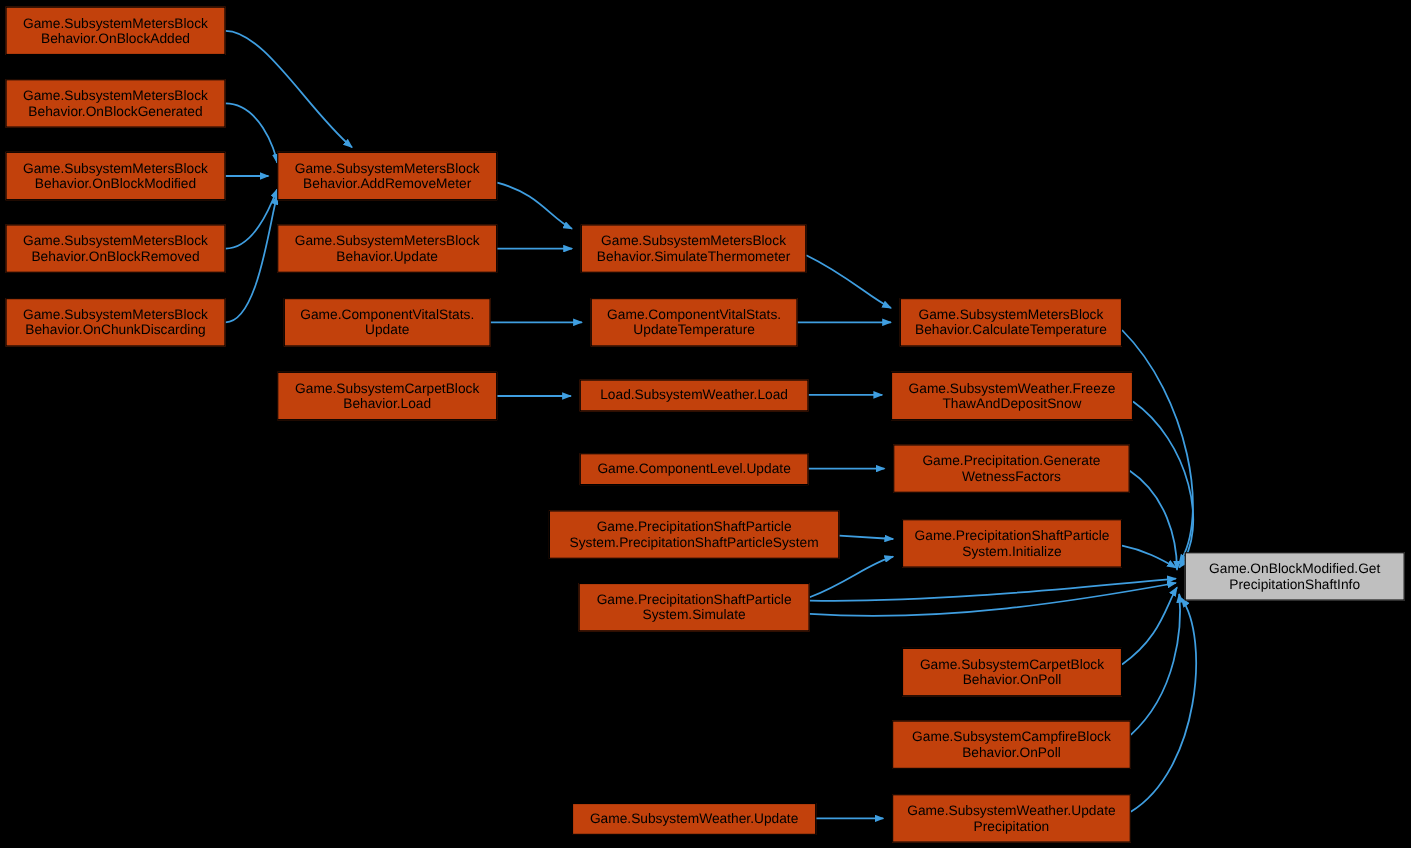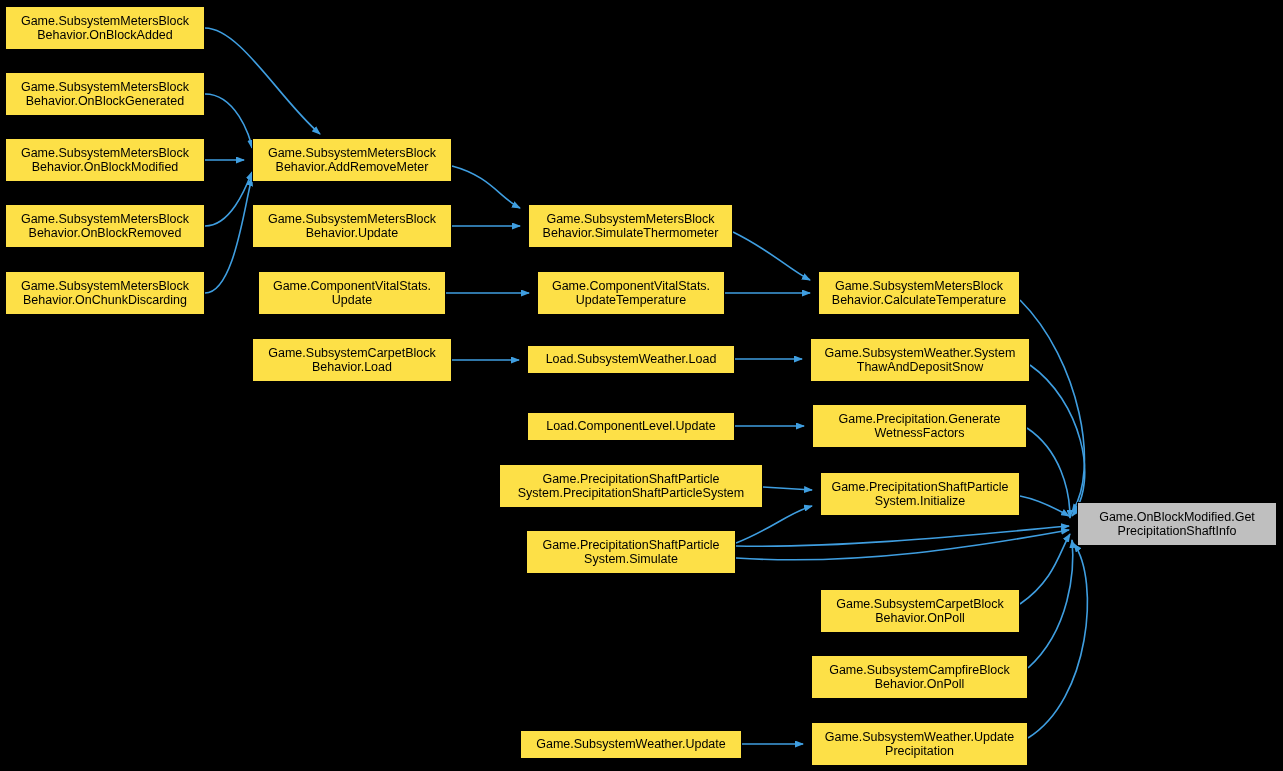--- a/index.html
+++ b/index.html
@@ -1,19 +1,19 @@
 <!DOCTYPE html>
 <html><head>
 <meta charset="utf-8">
 <style>
   html,body{margin:0;padding:0;background:#000;}
   #canvas{position:relative;width:1283px;height:771px;background:#000;
     font-family:"Liberation Sans", sans-serif;}
   .node{position:absolute;box-sizing:border-box;border:1px solid #000;
-    background:#fde047;color:#000;font-size:12.5px;line-height:14.5px;
+    background:#c2410c;color:#000;font-size:12.5px;line-height:14.5px;
     display:flex;align-items:center;justify-content:center;text-align:center;
     padding:2px 3px;white-space:pre-line;}
   .node.highlight{background:#bfbfbf;}
   svg.edges{position:absolute;left:0;top:0;width:1283px;height:771px;overflow:visible;}
   .edge{fill:none;stroke:#3f9ee0;stroke-width:1.6px;}
   .arrow{fill:#3f9ee0;}
 </style>
 </head>
 <body>
 
@@ -69,29 +69,29 @@
 Behavior.Update</div>
       <div class="node" style="left: 258px; top: 271px; width: 188px; height: 44px;">Game.ComponentVitalStats.
 Update</div>
       <div class="node" style="left: 252px; top: 338px; width: 200px; height: 44px;">Game.SubsystemCarpetBlock
 Behavior.Load</div>
       <div class="node" style="left: 528px; top: 204px; width: 205px; height: 44px;">Game.SubsystemMetersBlock
 Behavior.SimulateThermometer</div>
       <div class="node" style="left: 537px; top: 271px; width: 188px; height: 44px;">Game.ComponentVitalStats.
 UpdateTemperature</div>
       <div class="node" style="left: 527px; top: 345px; width: 208px; height: 29px;">Load.SubsystemWeather.Load</div>
-      <div class="node" style="left: 527px; top: 412px; width: 208px; height: 29px;">Load.ComponentLevel.Update</div>
+      <div class="node" style="left: 527px; top: 412px; width: 208px; height: 29px;">Game.ComponentLevel.Update</div>
       <div class="node" style="left: 499px; top: 464px; width: 264px; height: 44px;">Game.PrecipitationShaftParticle
 System.PrecipitationShaftParticleSystem</div>
       <div class="node" style="left: 526px; top: 530px; width: 210px; height: 44px;">Game.PrecipitationShaftParticle
 System.Simulate</div>
       <div class="node" style="left: 520px; top: 730px; width: 222px; height: 29px;">Game.SubsystemWeather.Update</div>
       <div class="node" style="left: 818px; top: 271px; width: 202px; height: 44px;">Game.SubsystemMetersBlock
 Behavior.CalculateTemperature</div>
-      <div class="node" style="left: 810px; top: 338px; width: 220px; height: 44px;">Game.SubsystemWeather.System
+      <div class="node" style="left: 810px; top: 338px; width: 220px; height: 44px;">Game.SubsystemWeather.Freeze
 ThawAndDepositSnow</div>
       <div class="node" style="left: 812px; top: 404px; width: 215px; height: 44px;">Game.Precipitation.Generate
 WetnessFactors</div>
       <div class="node" style="left: 820px; top: 472px; width: 200px; height: 44px;">Game.PrecipitationShaftParticle
 System.Initialize</div>
       <div class="node" style="left: 820px; top: 589px; width: 200px; height: 44px;">Game.SubsystemCarpetBlock
 Behavior.OnPoll</div>
       <div class="node" style="left: 811px; top: 655px; width: 217px; height: 44px;">Game.SubsystemCampfireBlock
 Behavior.OnPoll</div>
       <div class="node" style="left: 811px; top: 722px; width: 217px; height: 44px;">Game.SubsystemWeather.Update

